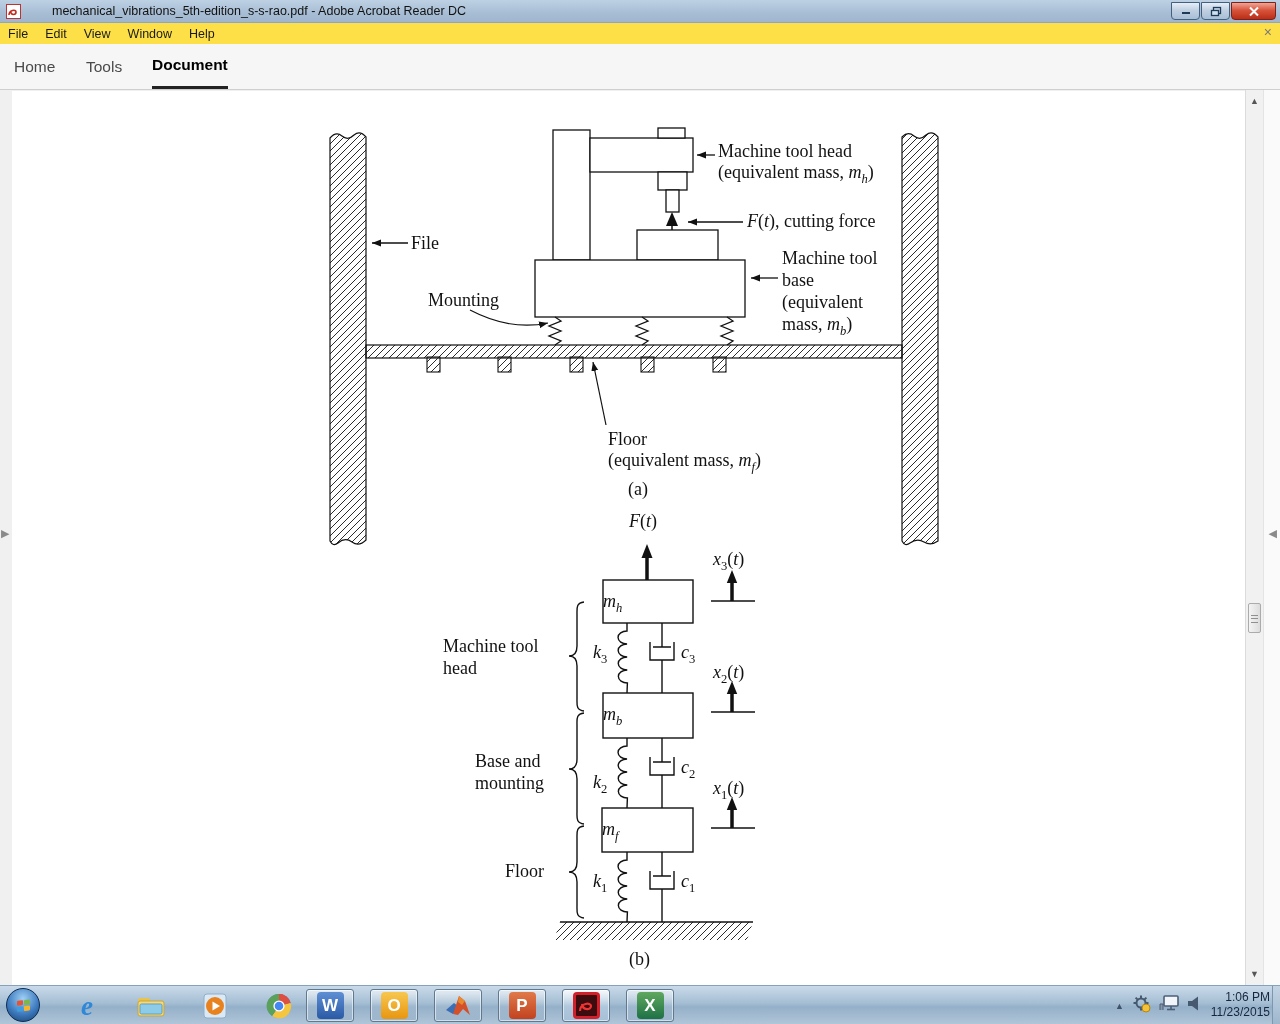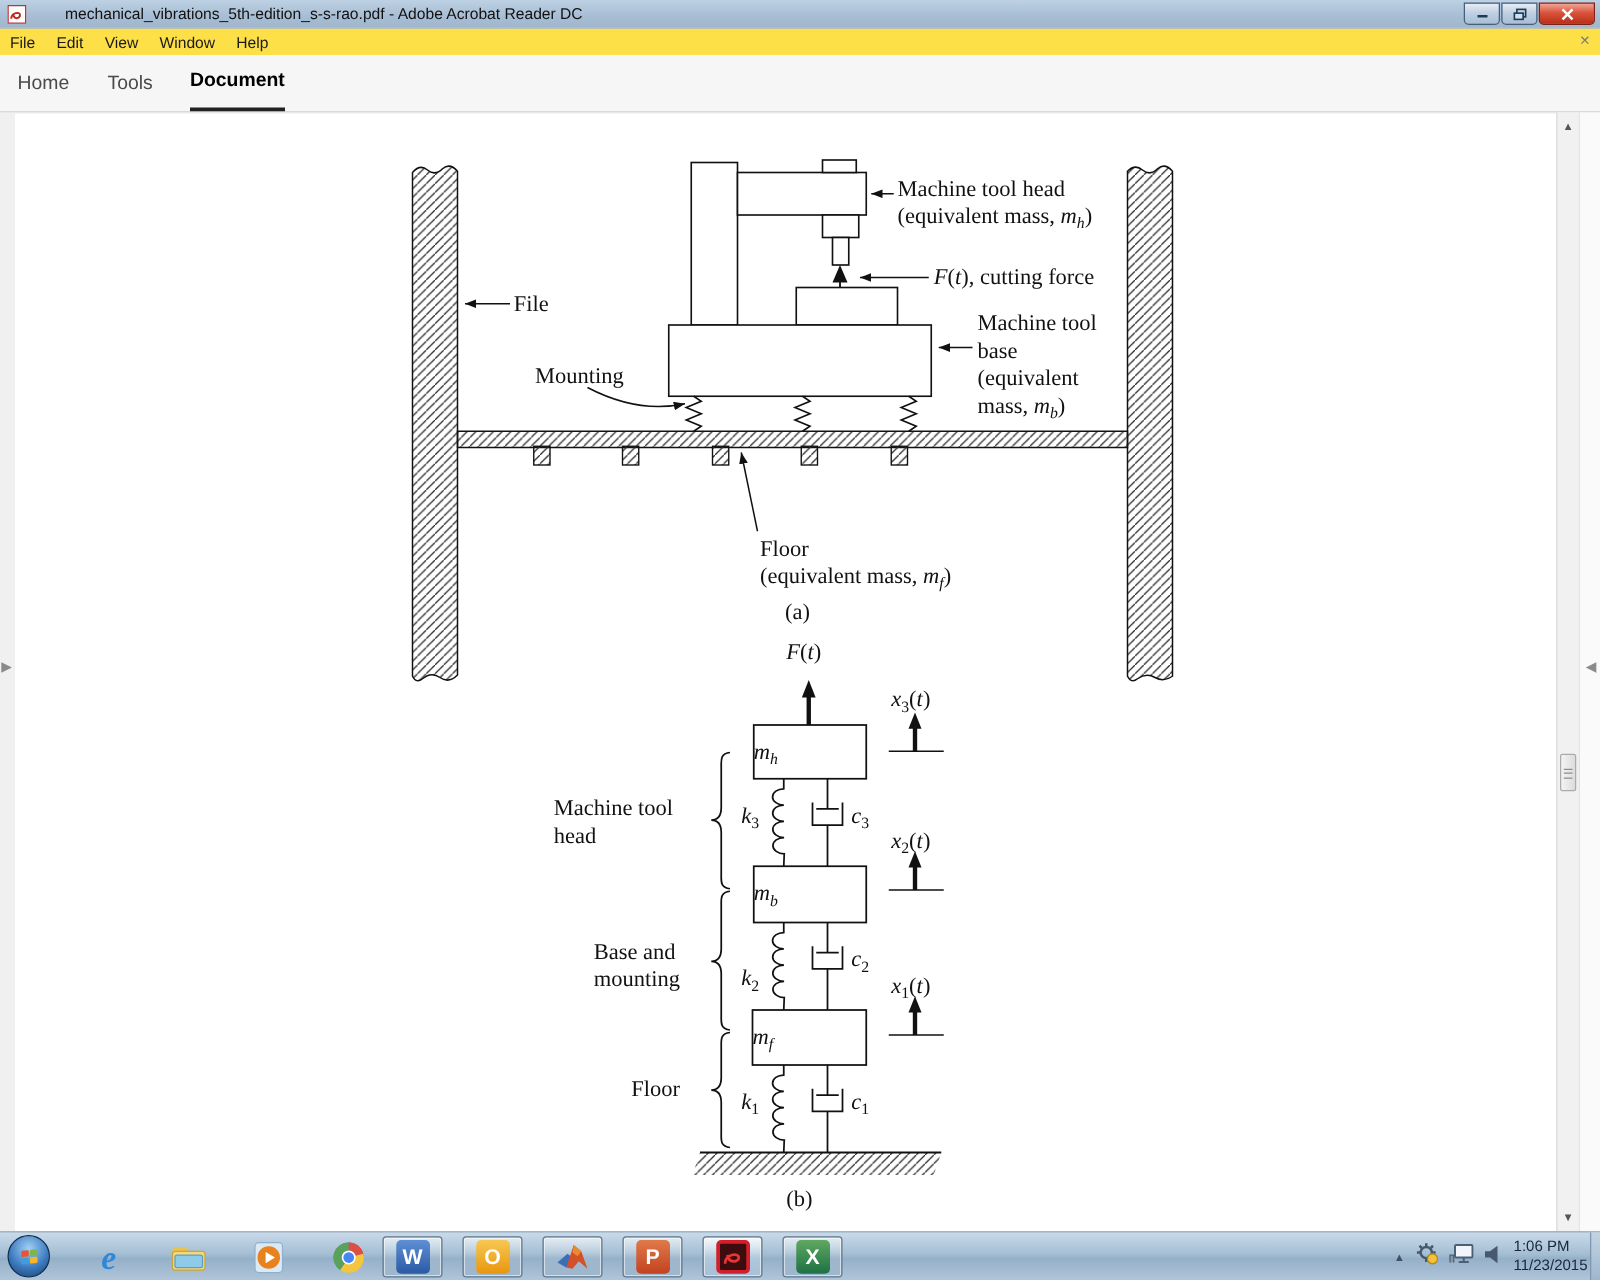--- a/index.html
+++ b/index.html
@@ -65,21 +65,21 @@
   .flag div{border-radius:1px;}
   .ticon{position:absolute;top:5px;width:30px;height:30px;display:flex;align-items:center;justify-content:center;}
   .tbtn{position:absolute;top:3px;width:48px;height:33px;border-radius:3px;
     border:1px solid #5f7990;background:linear-gradient(rgba(255,255,255,.55),rgba(255,255,255,.12) 45%,rgba(120,150,175,.25));
     box-shadow:inset 0 0 0 1px rgba(255,255,255,.55);display:flex;align-items:center;justify-content:center;box-sizing:border-box;}
   .tbtn.active{background:linear-gradient(rgba(255,255,255,.85),rgba(220,235,248,.45) 45%,rgba(160,190,215,.45));}
   .appico{width:27px;height:27px;border-radius:4px;display:flex;align-items:center;justify-content:center;
     color:#fff;font-weight:bold;font-size:17px;font-family:"Liberation Sans",sans-serif;}
   .tray{position:absolute;right:2px;top:0;height:39px;display:flex;align-items:center;}
   .trayglyph{color:#3f5168;font-size:9px;margin:0 5px;}
-  .clock{margin:0 8px 2px 6px;text-align:left;font-size:12px;color:#16263d;line-height:15px;}
+  .clock{margin:0 8px 2px 6px;text-align:right;font-size:12px;color:#16263d;line-height:15px;}
   .showdesk{position:absolute;right:0;top:0;width:7px;height:39px;border-left:1px solid #7d97b0;
     background:linear-gradient(#c3d4e4,#9db6cc);}
 </style>
 </head>
 <body>
 
 <div class="titlebar">
   <div class="pdficon">
     <svg width="13" height="13" viewBox="0 0 13 13">
         <path d="M2,10 C2,5 9,4 9,7 C9,10 4,11 3.5,6" stroke="#c2281d" stroke-width="1.6" fill="none"></path>

